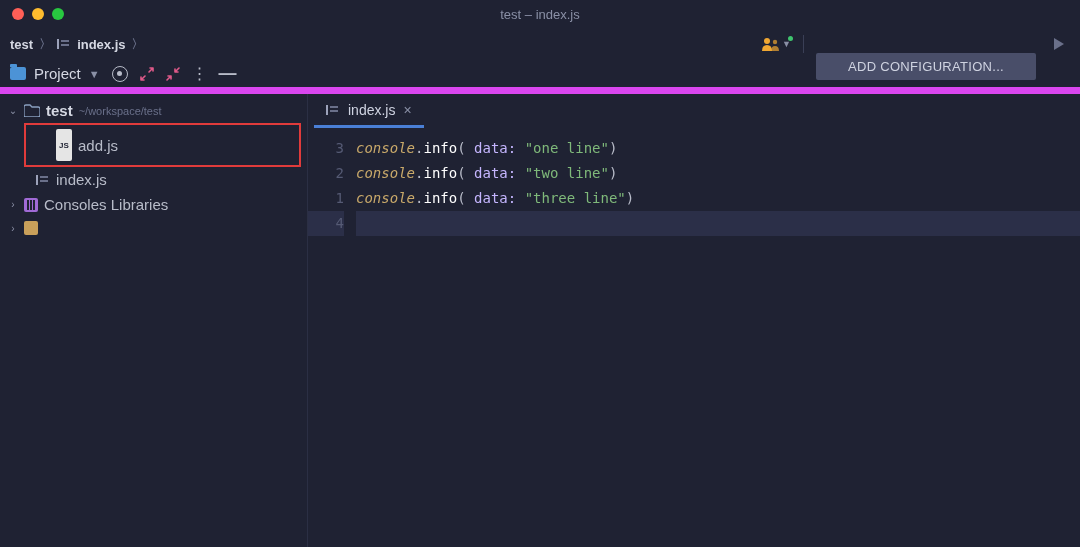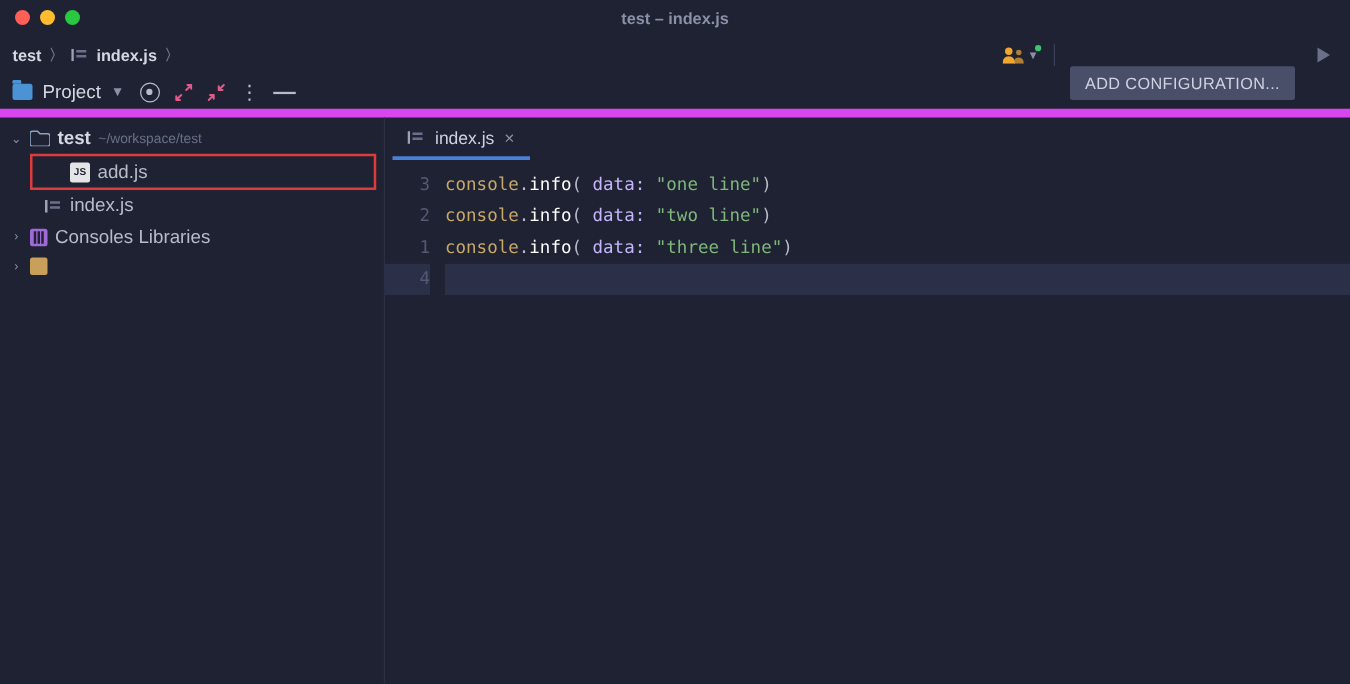--- a/index.html
+++ b/index.html
@@ -17,21 +17,21 @@
     padding: 0 12px;
     position: relative;
   }
   .traffic { display: flex; gap: 8px; }
   .dot { width: 12px; height: 12px; border-radius: 50%; }
   .dot.red { background: #ff5f57; }
   .dot.yellow { background: #febc2e; }
   .dot.green { background: #28c840; }
   .window-title {
     position: absolute; left: 50%; transform: translateX(-50%);
-    color: #8a90a6; font-size: 13px; font-weight: 700;
+    color: #8a90a6; font-size: 13px; font-weight: 400;
     white-space: nowrap;
   }
   .nav-row {
     height: 32px;
     display: flex; align-items: center;
     padding: 0 10px;
     justify-content: space-between;
   }
   .breadcrumb { display: flex; align-items: center; gap: 6px; font-size: 13px; font-weight: 600; color: #d5d8e3; }
   .breadcrumb .chev { color: #6a708a; font-size: 12px; }
@@ -39,21 +39,21 @@
     width: 14px; height: 10px; display: inline-block;
   }
   .nav-right { display: flex; align-items: center; gap: 12px; }
   .code-with { color: #f0a732; font-size: 15px; display:flex; align-items:center; position:relative; }
   .code-with .dropdot { width:5px; height:5px; background:#3fc46e; border-radius:50%; position:absolute; top:-1px; right:-2px;}
   .divider-v { width:1px; height:18px; background:#3a3f56; }
   .add-config {
     background: #494e69;
     color: #cfd3e1;
     border: none;
-    padding: 6px 12px;
+    padding: 6px 32px;
     font-size: 13px;
     letter-spacing: 0.3px;
     cursor: pointer;
     border-radius: 2px;
     margin-top: 44px;
   }
   .run-arrow { color: #6a708a; font-size: 16px; padding: 0 4px; }
   .tool-row {
     height: 34px;
     display: flex; align-items: center;
@@ -92,21 +92,21 @@
   .tree-row.depth1 { padding-left: 30px;}
   .tree-row.depth0b { padding-left: 8px;}
   .proj-folder { color:#d5d8e3; font-weight:700;}
   .proj-path { color:#6a708a; font-weight:400; font-size:11px;}
   .highlighted {
     border: 2px solid #e03b3b;
     margin: 0 6px 0 24px;
     padding: 4px 6px;
   }
   .js-icon {
-    width:16px; height:16px; background:#e5e5e5; border-radius:2px;
+    width:16px; height:32px; background:#e5e5e5; border-radius:2px;
     display:flex; align-items:center; justify-content:center;
     font-size:8px; font-weight:700; color:#1f2233;
   }
   .lib-icon { width:14px; height:14px; background:#a06ad6; border-radius:2px; position:relative;}
   .lib-icon::after{content:"";position:absolute;left:3px;top:2px;width:2px;height:10px;background:#1f2233; box-shadow: 3px 0 #1f2233, 6px 0 #1f2233;}
   .scratch-icon { width:14px; height:14px; background:#c9a05a; border-radius:2px;}
   .editor {
     flex:1;
     display:flex; flex-direction:column;
   }
@@ -132,21 +132,21 @@
   .gutter {
     width: 48px;
     text-align: right;
     color: #555a74;
     padding: 8px 12px 0 0;
   }
   .code-lines { flex:1; padding-top:8px; }
   .code-line { white-space: pre; }
   .code-line.current { background:#2b2f48; }
   .gutter-line.current { background:#2b2f48;}
-  .tok-obj { color:#c9a96a; }
+  .tok-obj { color:#c9a96a; font-style:italic;}
   .tok-fn { color:#ffffff;}
   .tok-hint { color:#c4b5fd;}
   .tok-str { color:#7fb97a;}
   .tok-punc { color:#b8bcc9;}
   svg { display:block;}
 </style>
 </head>
 <body>
 
 <div class="titlebar">

